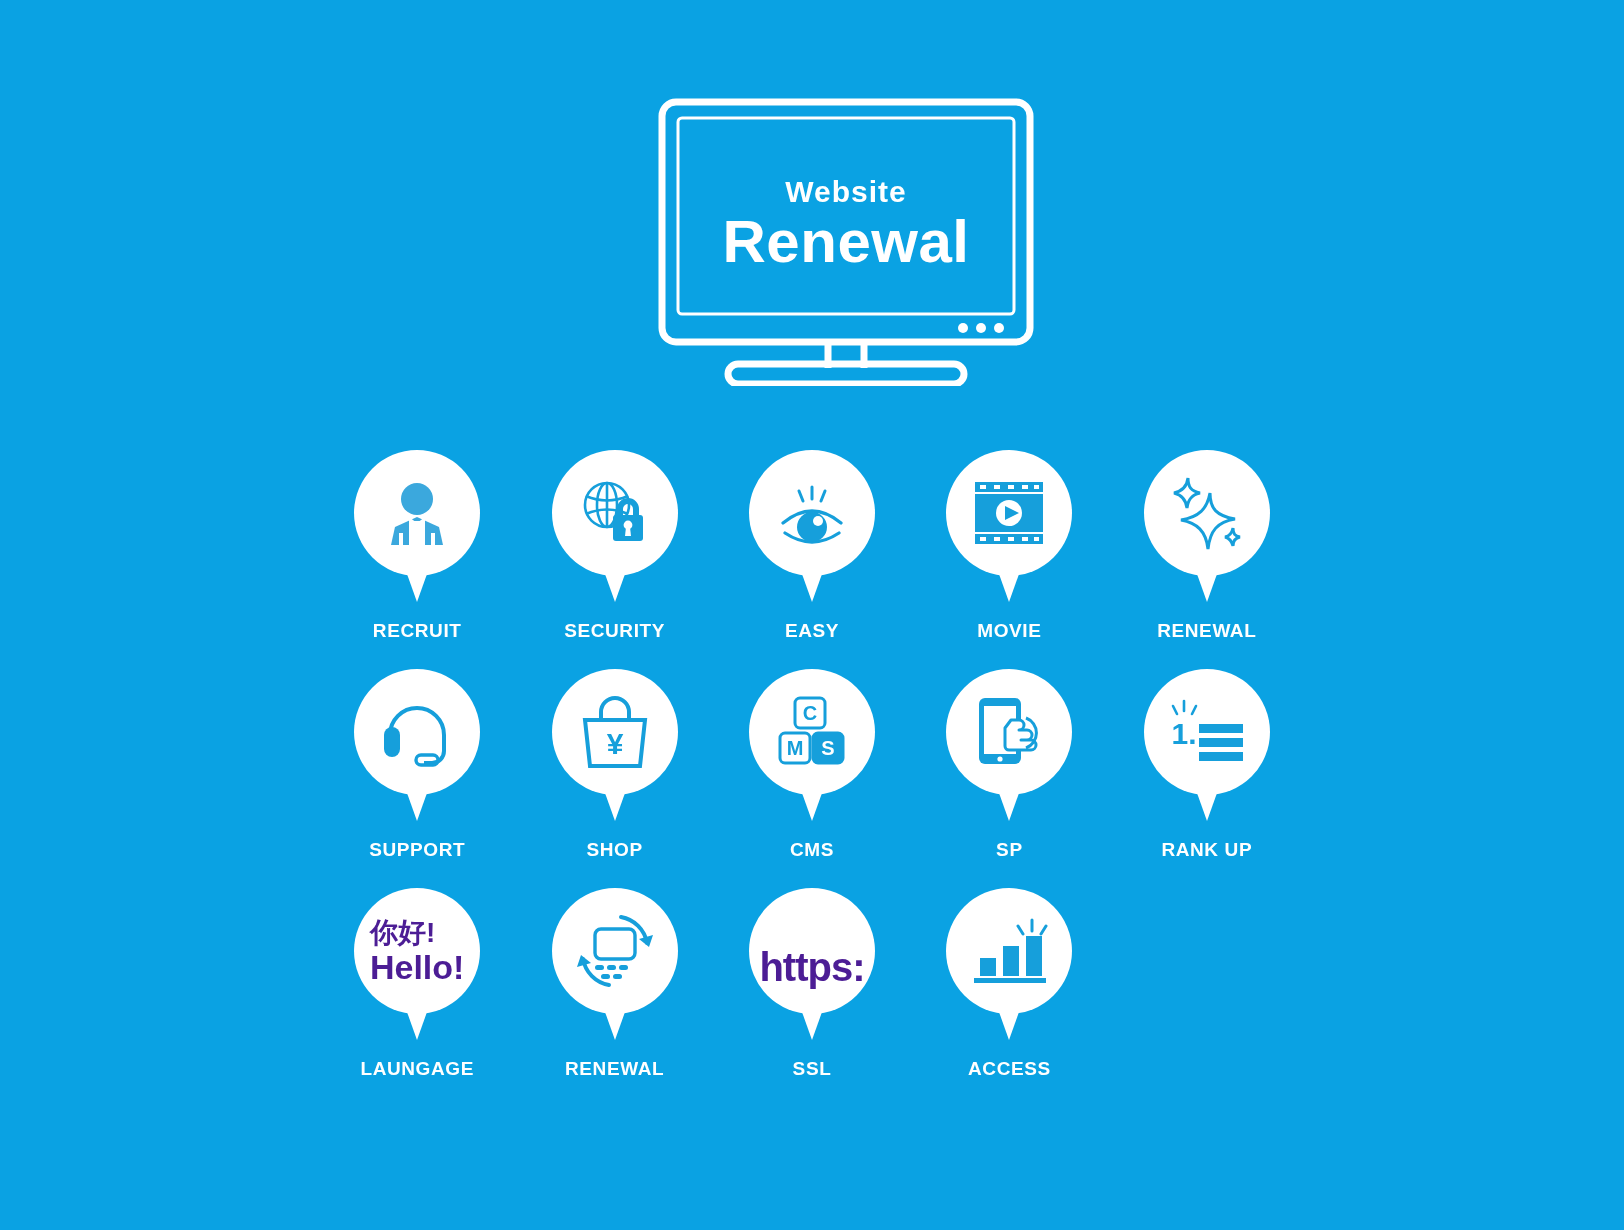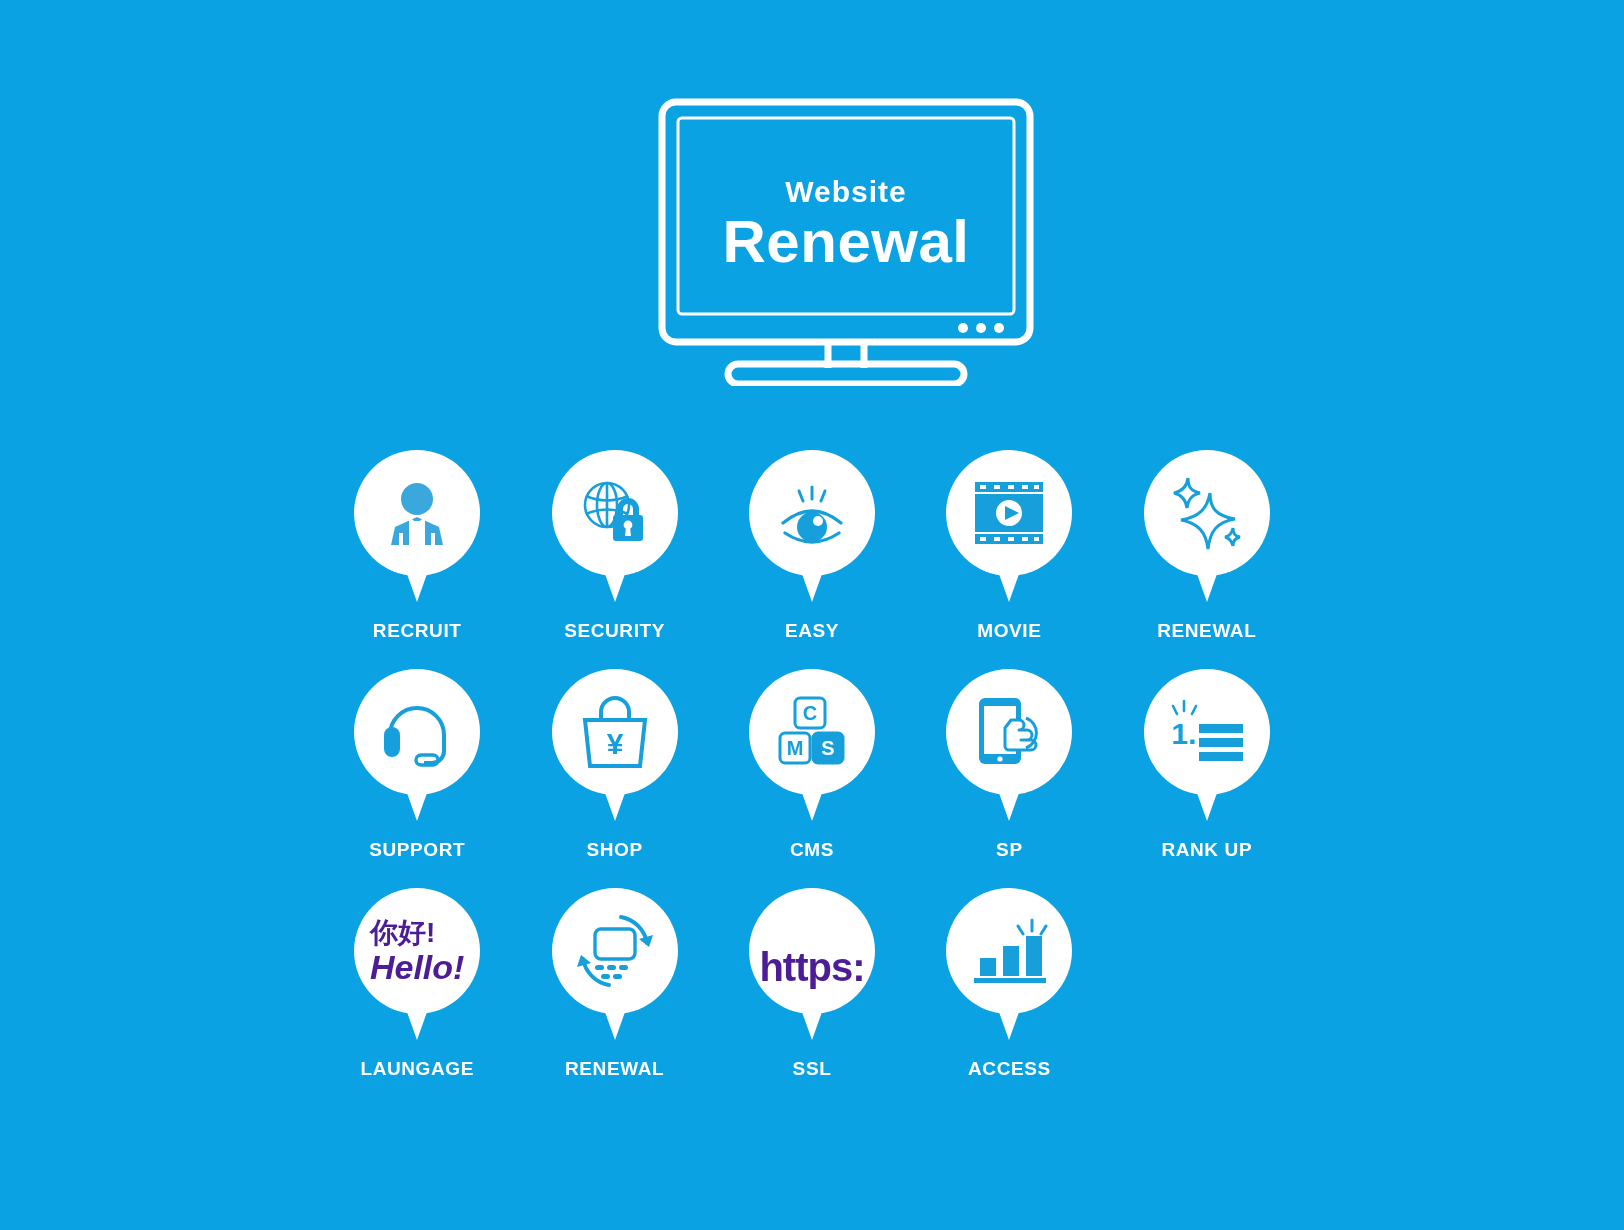--- a/index.html
+++ b/index.html
@@ -108,21 +108,21 @@
   }
 
   
   .glyph-text {
     color: #4c1d95;
     font-weight: bold;
     line-height: 1;
     text-align: left;
   }
   .glyph-hello-cn { font-size: 28px; letter-spacing: 0px; }
-  .glyph-hello-en { font-size: 34px; margin-top: 3px; font-style: italic; }
+  .glyph-hello-en { font-size: 34px; margin-top: 3px; }
   .glyph-https { font-size: 40px; letter-spacing: -1px; margin-top: 32px; }
 </style>
 </head>
 <body>
 
 <div id="hero">
   <svg id="monitor-svg" width="380" height="290" viewBox="0 0 380 290">
 
     <rect x="6" y="6" width="368" height="240" rx="14" ry="14" fill="none" stroke="#ffffff" stroke-width="7"></rect>
 

